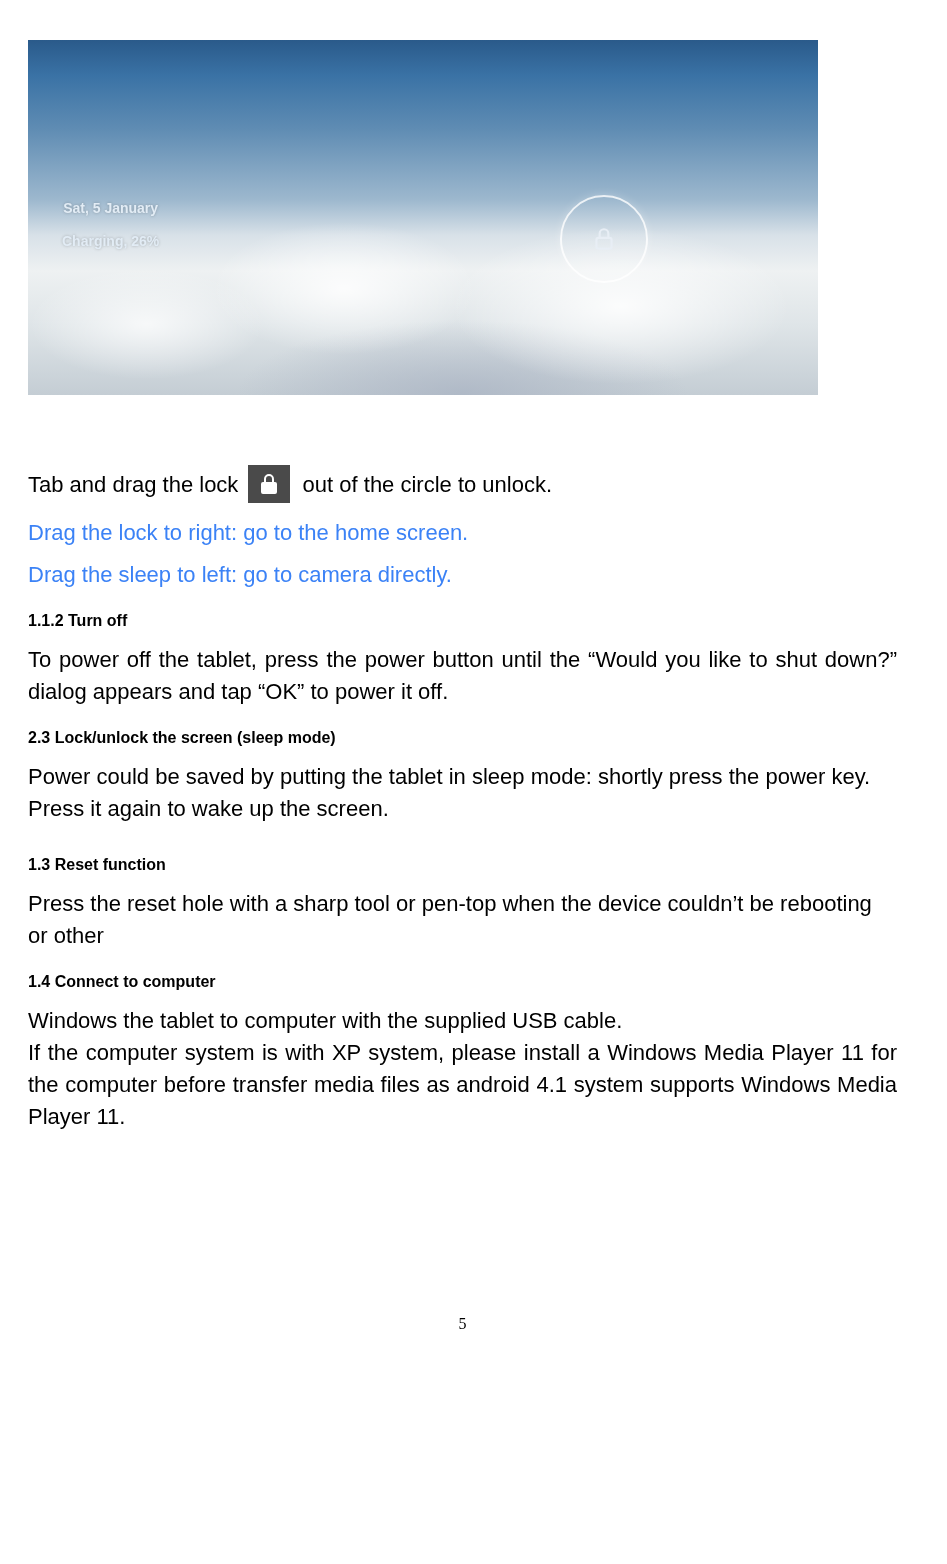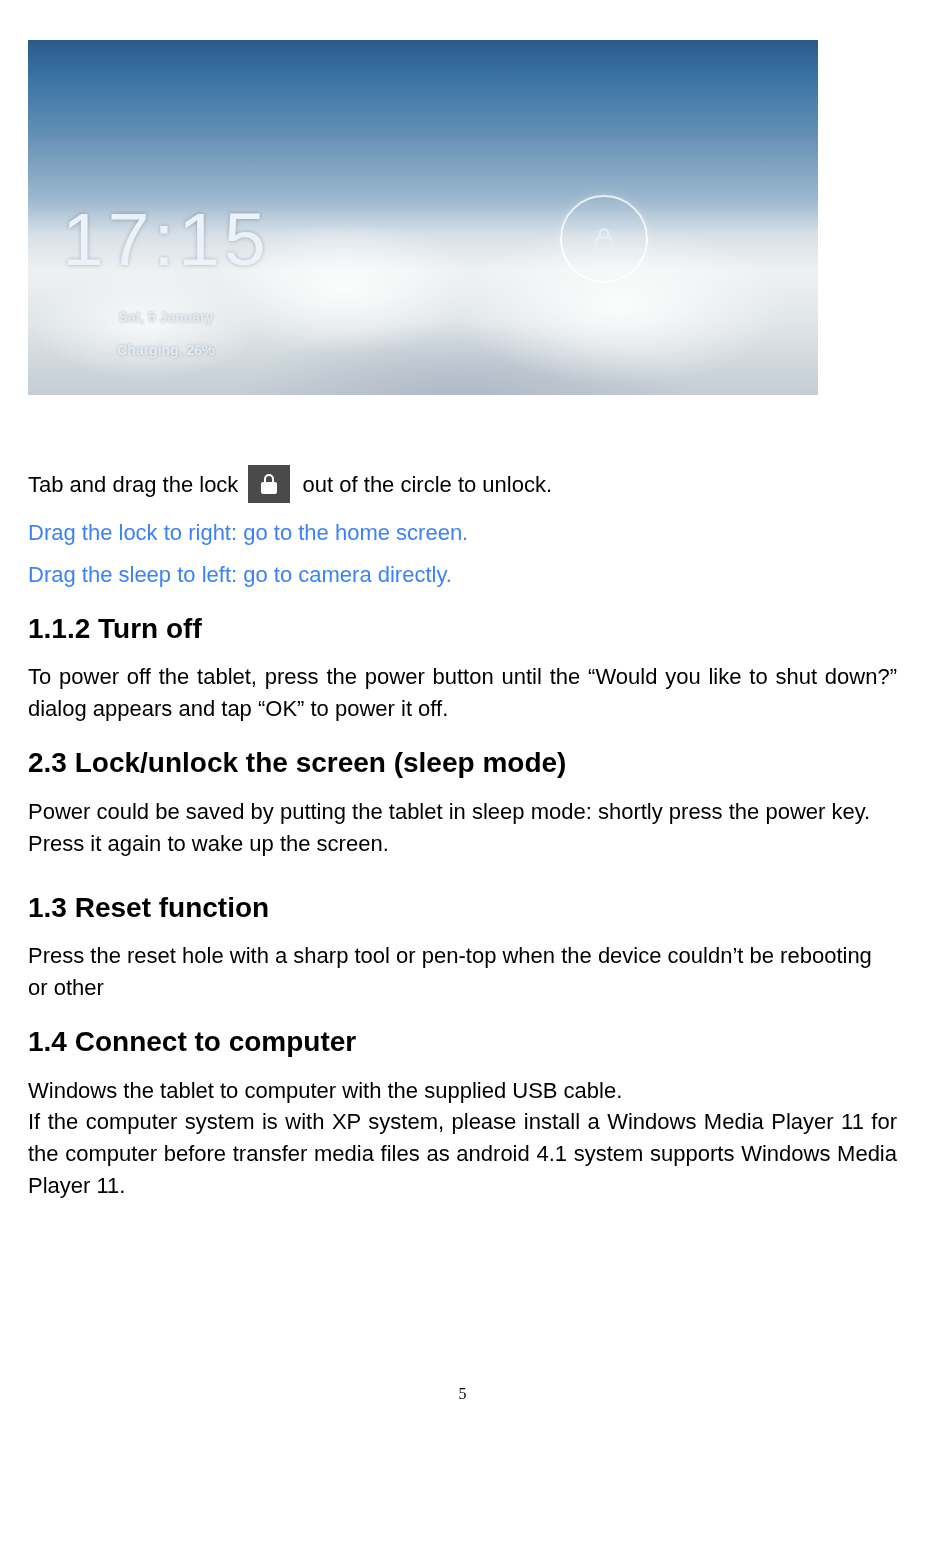--- a/index.html
+++ b/index.html
@@ -72,38 +72,37 @@
     display: inline-block;
     width: 42px;
     height: 38px;
     background: #4a4a4a;
     vertical-align: middle;
     margin: 0 6px 4px 4px;
     position: relative;
   }
   .inline-icon svg { position: absolute; inset: 0; margin: auto; width: 24px; height: 24px; }
   .red { color: #3b82f6; }
-  h3 { font-weight: bold; font-size: 28px; margin: 18px 0 12px 0; }
+  h3 { font-weight: bold; font-size: 16px; margin: 18px 0 12px 0; }
   .section-113 { margin-top: 28px; margin-bottom: 12px; }
   .section-body { margin-bottom: 16px; }
   .justify { text-align: justify; }
   .page-number {
     text-align: center;
     margin-top: 180px;
     font-family: "Times New Roman", serif;
     font-size: 16px;
   }
 </style>
 </head>
 <body>
 
 <div class="screenshot">
   <div class="cloud-overlay"></div>
   <div class="ls-clock">
-    <div class="ls-time">17:15</div>
     <div class="ls-date">Sat, 5 January</div>
     <div class="ls-charging">Charging, 26%</div>
   </div>
   <div class="ls-lock-ring">
     <svg viewBox="0 0 24 24" fill="none" stroke="#e8eef5" stroke-width="2">
       <rect x="5" y="11" width="14" height="10" rx="2"></rect>
       <path d="M8 11 V7 a4 4 0 0 1 8 0 v4"></path>
     </svg>
   </div>
 </div>

